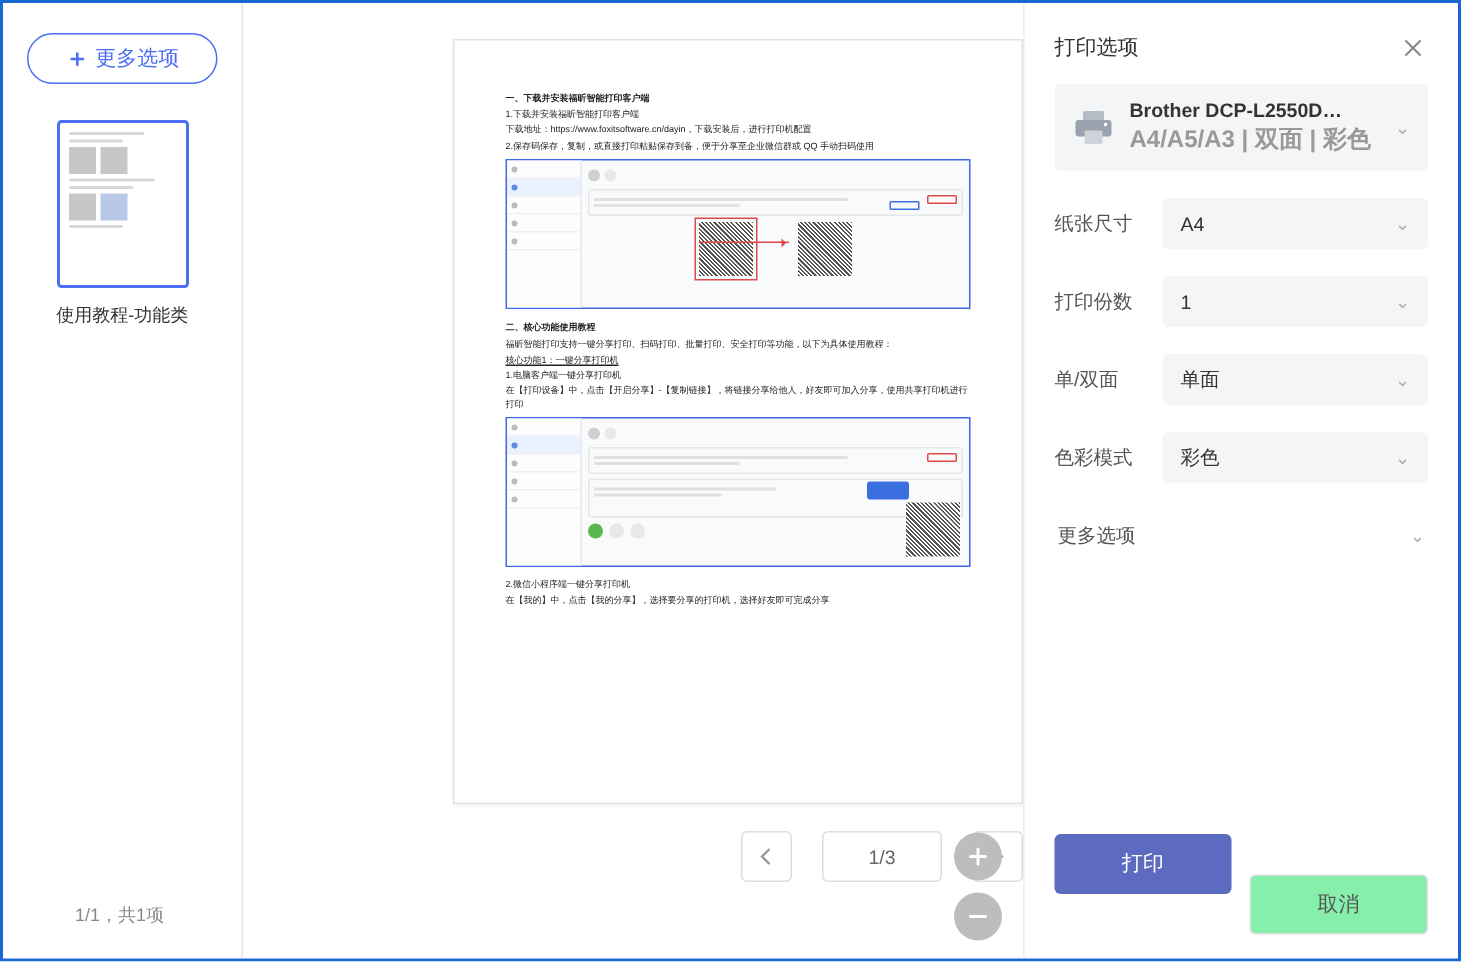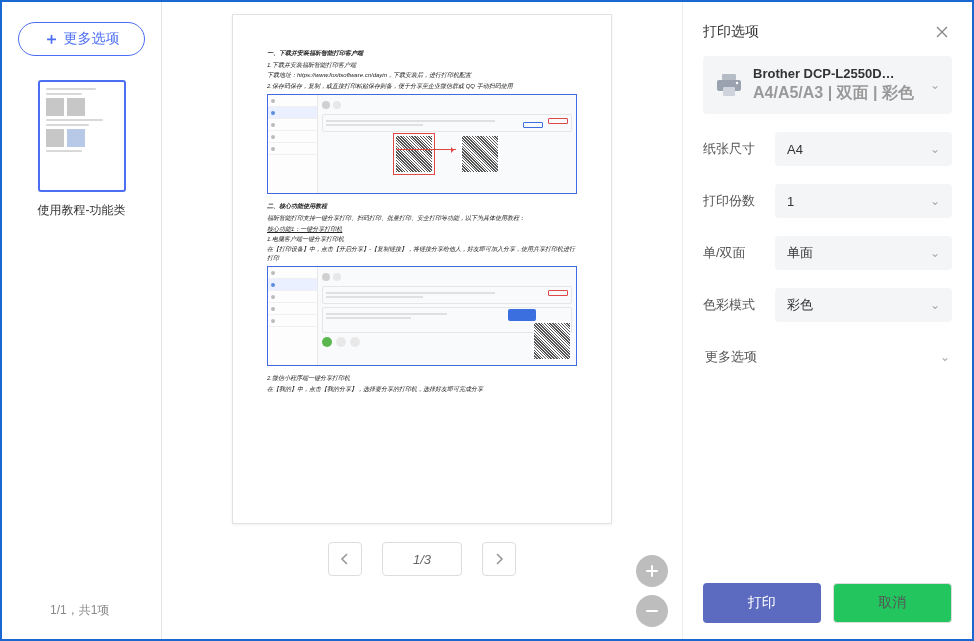--- a/index.html
+++ b/index.html
@@ -13,21 +13,21 @@
   .add-file-btn .plus { font-size: 16px; font-weight: bold; }
   .thumb-wrap { margin-top: 24px; display: flex; flex-direction: column; align-items: center; }
   .thumb { width: 88px; height: 112px; border: 2px solid #4c6ef5; border-radius: 3px; background: #fff; padding: 6px 6px; display: flex; flex-direction: column; gap: 3px; }
   .thumb-line { height: 2px; background: #d8d8d8; border-radius: 1px; }
   .thumb-row { display: flex; gap: 3px; align-items: center; }
   .thumb-qr { width: 18px; height: 18px; background: #c7c7c7; }
   .thumb-label { margin-top: 10px; font-size: 12px; color: #333; text-align: left; white-space: nowrap; }
   .sidebar-footer { margin-top: auto; font-size: 12px; color: #888; align-self: flex-start; margin-left: 32px; }
 
   
-  .center { flex: 1; position: relative; display: flex; flex-direction: column; align-items: center; padding: 12px 0 12px; font-style: italic; }
+  .center { flex: 1; position: relative; display: flex; flex-direction: column; align-items: flex-end; padding: 24px 0 12px; }
   .page-preview { width: 380px; height: 510px; border: 1px solid #e2e2e2; box-shadow: 0 1px 3px rgba(0,0,0,0.06); background: #fff; padding: 28px 34px 24px; font-size: 6px; color: #222; overflow: hidden; }
   .page-preview h4 { font-size: 6px; font-weight: bold; margin: 6px 0 3px; }
   .page-preview p { font-size: 6px; margin: 2px 0; line-height: 1.4; }
   .mini-ui { border: 1.5px solid #4169e1; height: 100px; margin: 4px 0 8px; background: #f8fafc; display: flex; }
   .mini-ui .mside { width: 50px; background: #fdfdfd; border-right: 1px solid #e8e8e8; display:flex; flex-direction:column; }
   .mside-item { height: 12px; border-bottom:1px solid #f0f0f0; display:flex; align-items:center; padding-left:3px; gap:2px;}
   .mside-item .dot{ width:4px;height:4px;border-radius:50%;background:#bbb;}
   .mside-item.active{ background:#eaf0ff;}
   .mini-ui .mmain { flex:1; padding: 4px; position: relative; }
   .mini-header{ height:12px; display:flex; align-items:center; gap:3px; margin-bottom:3px;}
@@ -66,21 +66,21 @@
 
   .opts { margin-top: 18px; display: flex; flex-direction: column; gap: 18px; }
   .opt-row { display: flex; align-items: center; }
   .opt-label { width: 72px; font-size: 13px; color: #555; }
   .opt-select { flex: 1; height: 34px; background: #f4f5f7; border-radius: 4px; padding: 0 12px; display: flex; align-items: center; justify-content: space-between; font-size: 13px; color: #333; cursor: pointer; }
   .more-row { margin-top: 20px; display: flex; justify-content: space-between; align-items: center; padding: 6px 2px; cursor: pointer; font-size: 13px; color: #555; }
 
   .panel-footer { margin-top: auto; display: flex; gap: 12px; }
   .btn { flex: 1; height: 40px; border-radius: 4px; display: flex; align-items: center; justify-content: center; font-size: 14px; cursor: pointer; }
   .btn-primary { background: #5c6bc0; color: #fff; }
-  .btn-secondary { background: #22c55e; border: 1px solid #ddd; color: #555; }
+  .btn-secondary { background: #86efac; border: 1px solid #ddd; color: #555; margin-top: 27px; }
 </style>
 </head>
 <body>
 
 <div class="window">
   <div class="main">
 
     <div class="sidebar">
       <button class="add-file-btn">
         <span class="plus">＋</span>

